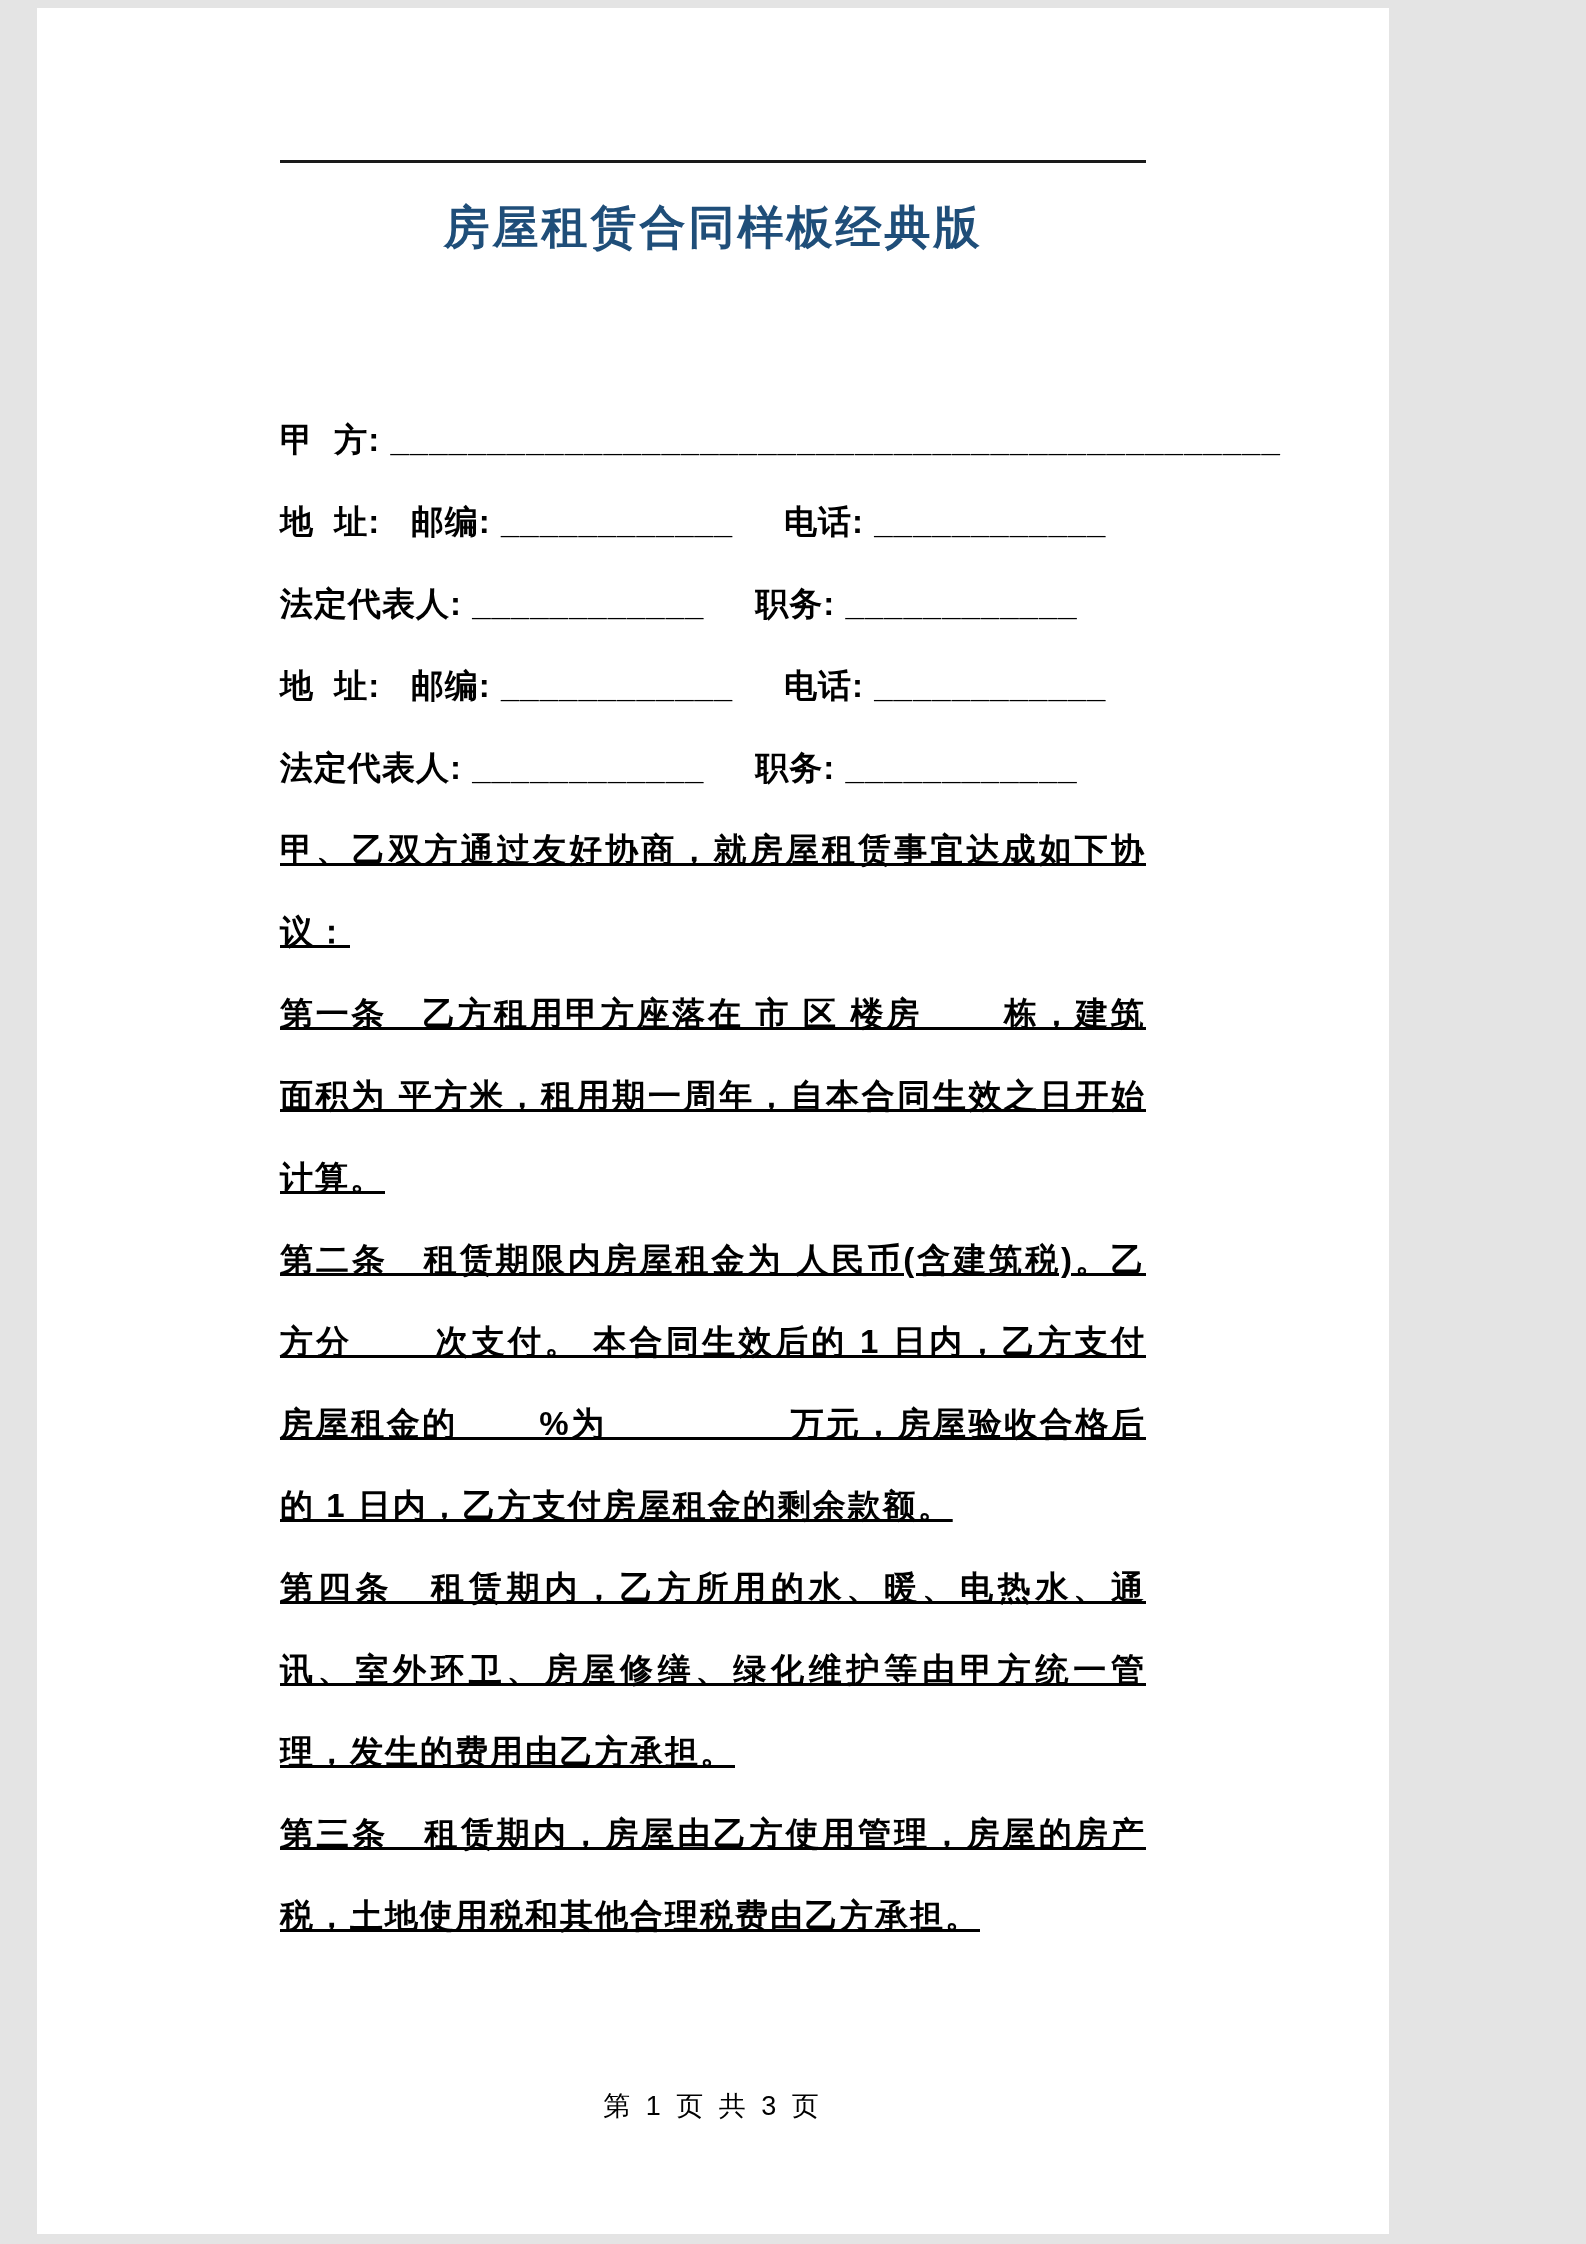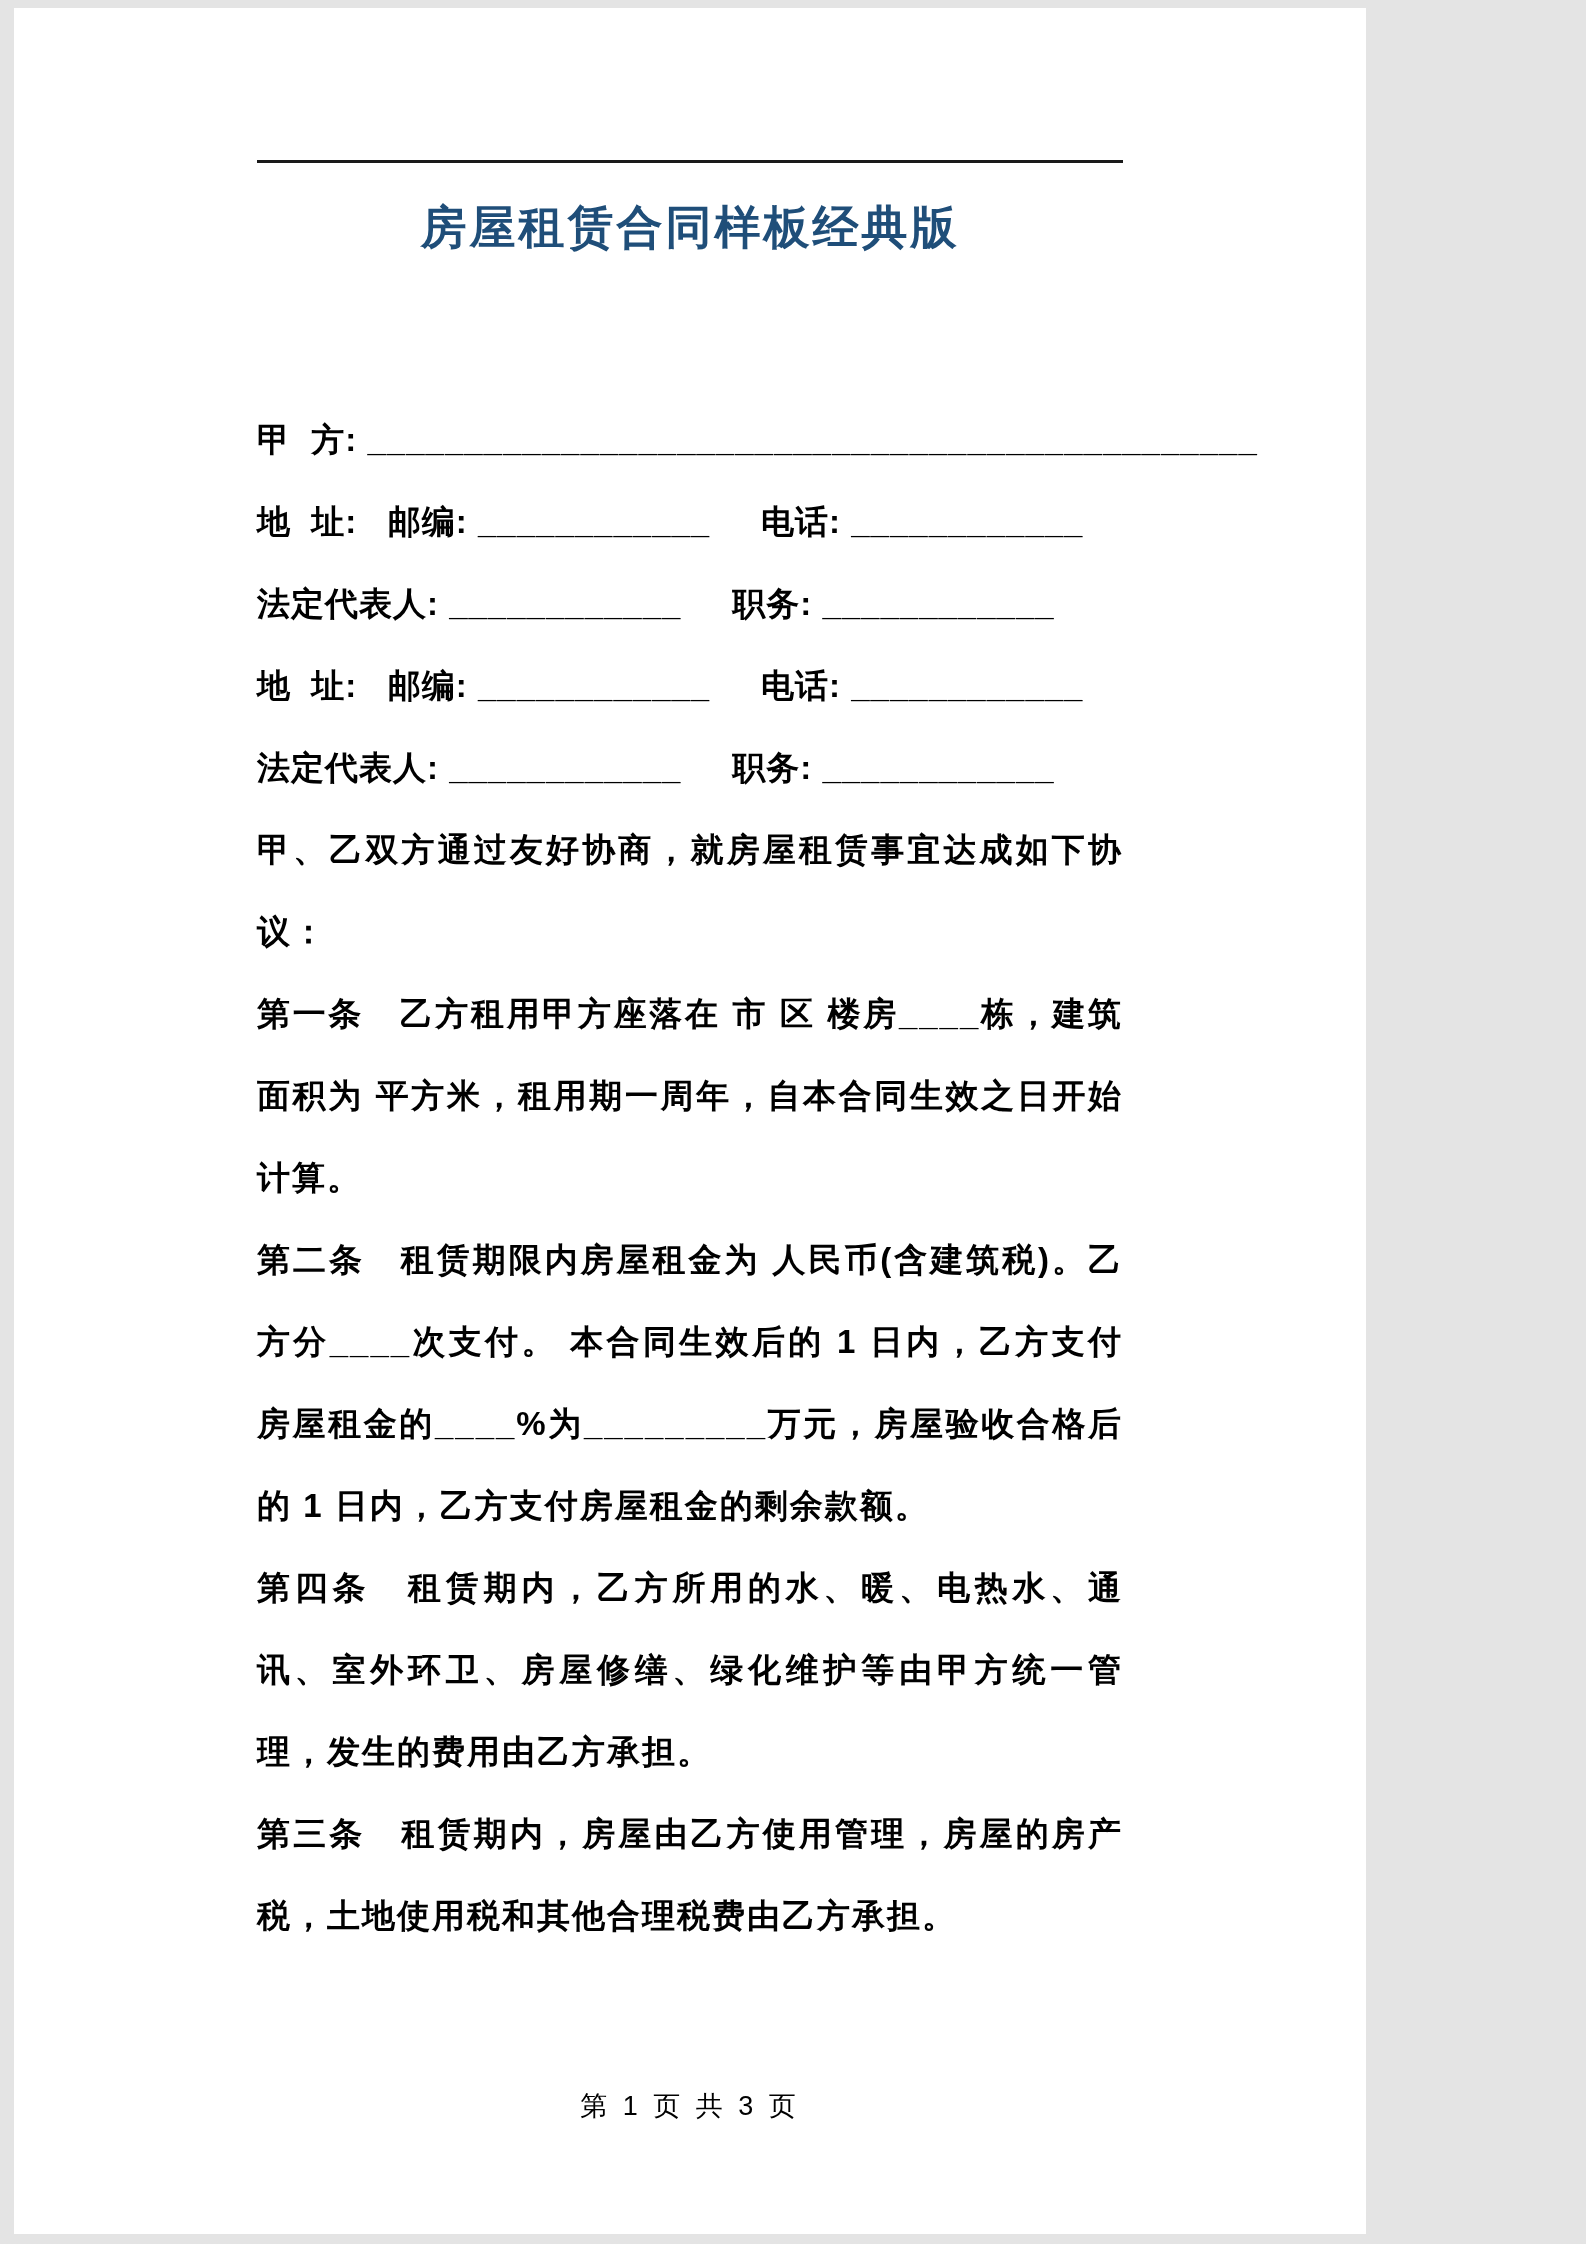--- a/index.html
+++ b/index.html
@@ -14,20 +14,21 @@
   body {
     background: var(--outer-background);
     font-family: "Liberation Sans", "DejaVu Sans", sans-serif;
   }
   .canvas {
     position: relative;
     width: 1380px;
     height: 2244px;
     background: var(--outer-background);
     overflow: hidden;
+    margin-left: 23px;
   }
   .page {
     position: absolute;
     left: 14px;
     right: 14px;
     top: 8px;
     bottom: 10px;
     background: var(--page-background);
   }
   .content {
@@ -49,21 +50,21 @@
   .party-block { margin-top: 140px; }
   .line {
     margin: 0;
     font-size: 33px;
     font-weight: bold;
     line-height: 82px;
     letter-spacing: 1px;
     white-space: pre;
     color: var(--body-text);
   }
-  .body-block { margin-top: 0; }
+  .body-block { margin-top: 0; text-decoration: underline; }
   .para {
     margin: 0;
     font-size: 33px;
     font-weight: bold;
     line-height: 82px;
     letter-spacing: 2px;
     text-align: justify;
     color: var(--body-text);
   }
   .footer {

